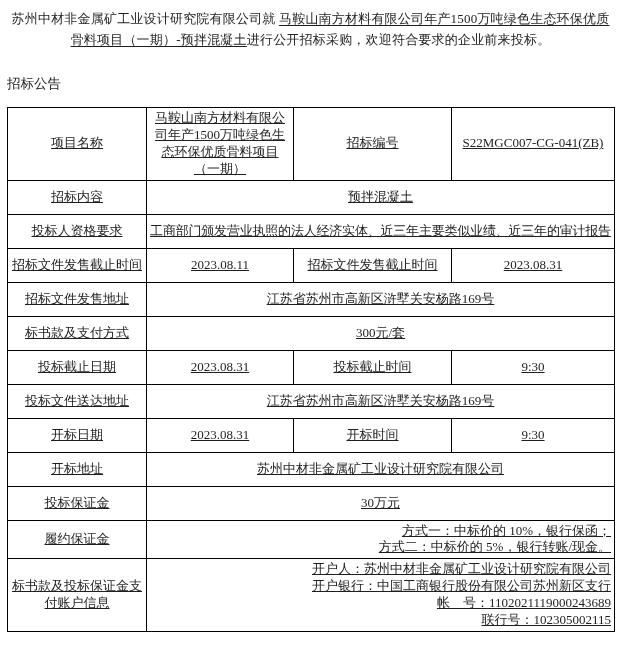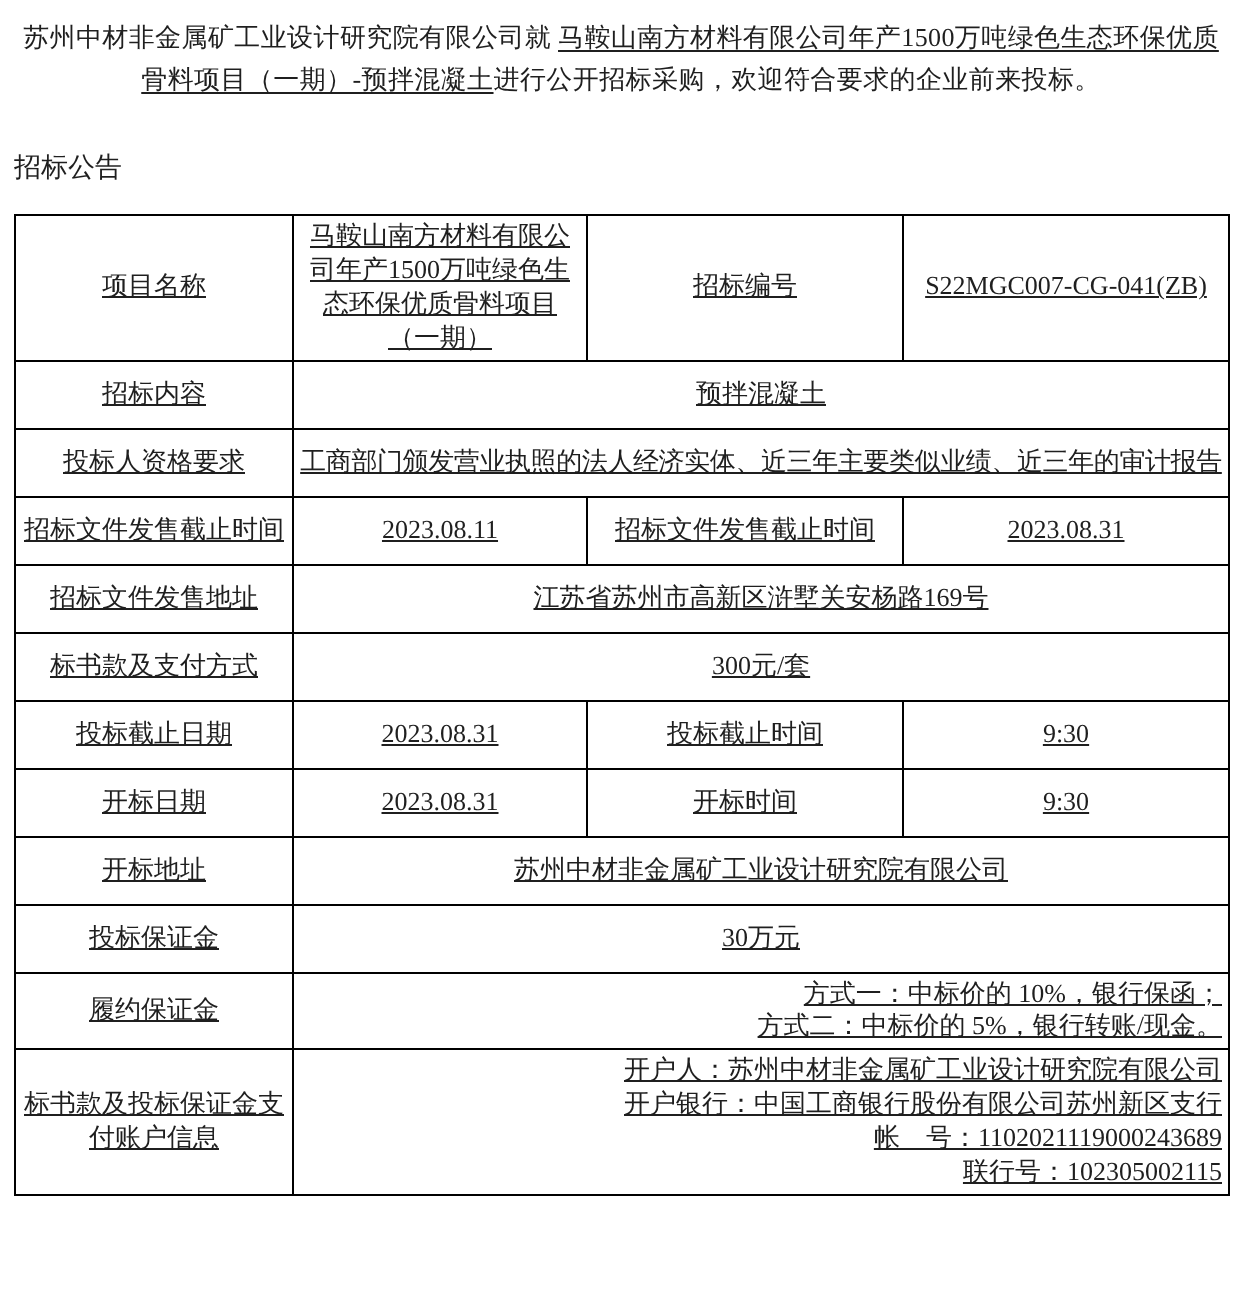--- a/index.html
+++ b/index.html
@@ -94,20 +94,24 @@
         <td>标书款及支付方式</td>
         <td colspan="3">300元/套</td>
       </tr>
       <tr class="r-std">
         <td>投标截止日期</td>
         <td>2023.08.31</td>
         <td>投标截止时间</td>
         <td>9:30</td>
       </tr>
       <tr class="r-std">
+        <td>投标文件送达地址</td>
+        <td colspan="3">江苏省苏州市高新区浒墅关安杨路169号</td>
+      </tr>
+      <tr class="r-std">
         <td>开标日期</td>
         <td>2023.08.31</td>
         <td>开标时间</td>
         <td>9:30</td>
       </tr>
       <tr class="r-std">
         <td>开标地址</td>
         <td colspan="3">苏州中材非金属矿工业设计研究院有限公司</td>
       </tr>
       <tr class="r-std">

